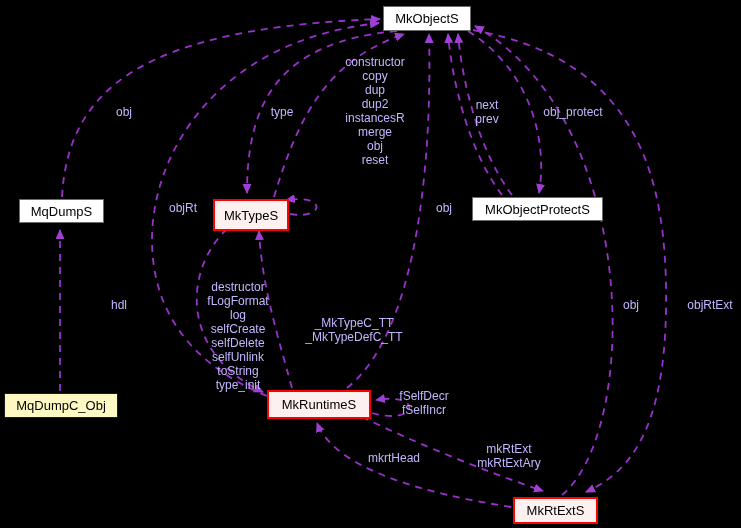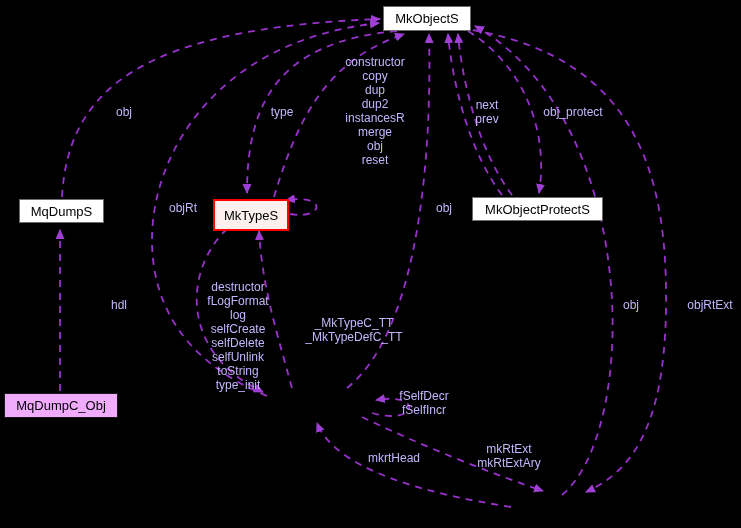--- a/index.html
+++ b/index.html
@@ -3,21 +3,21 @@
 <meta charset="utf-8">
 <style>
   html,body{margin:0;padding:0;background:#000;}
   #canvas{position:relative;width:741px;height:528px;background:#000;overflow:hidden;
           font-family:"Liberation Sans",sans-serif;}
   #edges{position:absolute;left:0;top:0;}
   .node{position:absolute;display:flex;align-items:center;justify-content:center;
         background:#fff;border:1px solid #6a6a6a;color:#000;
         font-size:13px;box-sizing:border-box;cursor:pointer;}
   .node.red{border:2px solid #ff0000;background:#fdf1ef;}
-  .node.current{background:#f0abfc;border:1px solid #1a1a1a;cursor:default;}
+  .node.current{background:#fef9c3;border:1px solid #1a1a1a;cursor:default;}
   .elabel{position:absolute;transform:translateX(-50%);color:#c4b5fd;
           font-size:12px;line-height:14px;text-align:center;white-space:pre-line;}
 </style>
 </head>
 <body>
 
 <div id="canvas">
 
   <svg id="edges" width="741" height="528">
     <defs>
@@ -49,21 +49,23 @@
   <div class="node" style="left:383px;top:6px;width:88px;height:25px;">MkObjectS</div>
 
   <div class="node" style="left:19px;top:199px;width:85px;height:24px;text-align:right;">MqDumpS</div>
 
   <div class="node red" style="left:213px;top:199px;width:76px;height:32px;">MkTypeS</div>
 
   <div class="node" style="left:472px;top:197px;width:131px;height:24px;">MkObjectProtectS</div>
 
   <div class="node current" style="left:4px;top:393px;width:114px;height:25px;">MqDumpC_Obj</div>
 
+  <div class="node red" style="left:267px;top:390px;width:104px;height:29px;">MkRuntimeS</div>
 
+  <div class="node red" style="left:513px;top:497px;width:85px;height:27px;">MkRtExtS</div>
 
   <div class="elabel" style="left:124px;top:105px;">obj</div>
 
   <div class="elabel" style="left:282px;top:105px;">type</div>
 
   <div class="elabel" style="left:375px;top:55px;">constructor
 copy
 dup
 dup2
 instancesR

